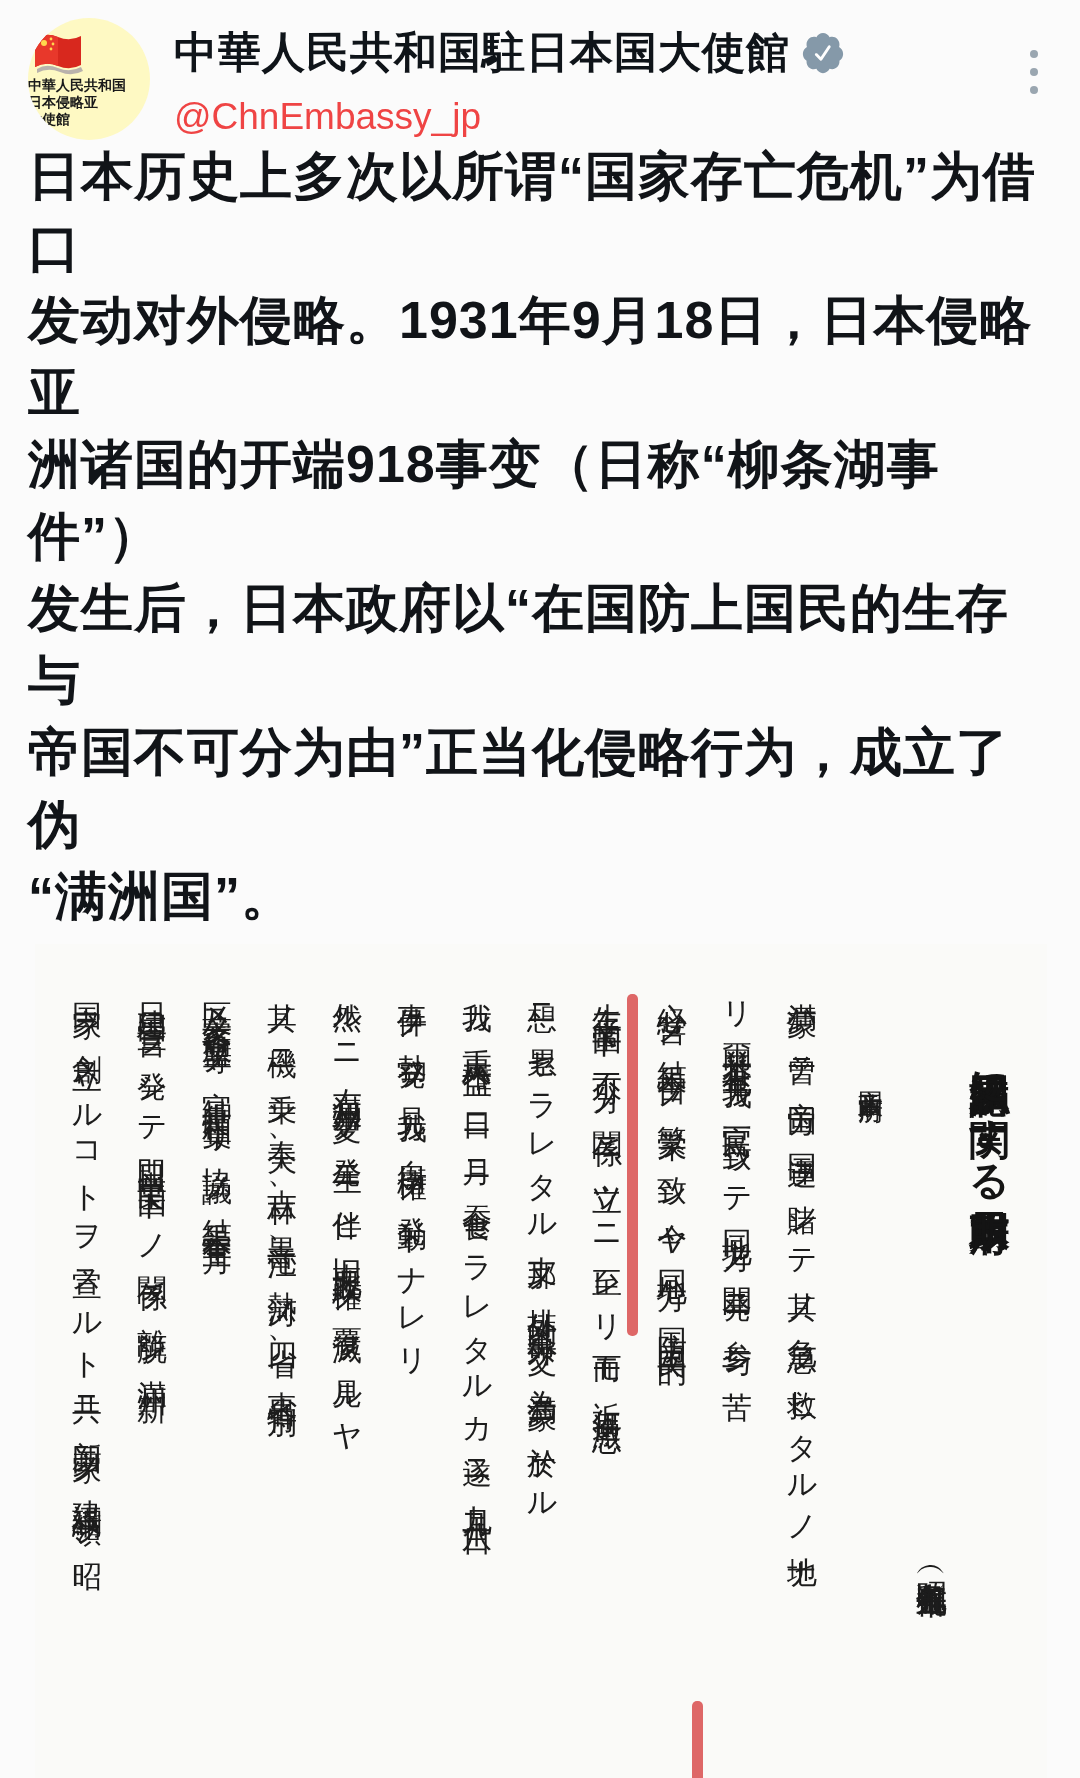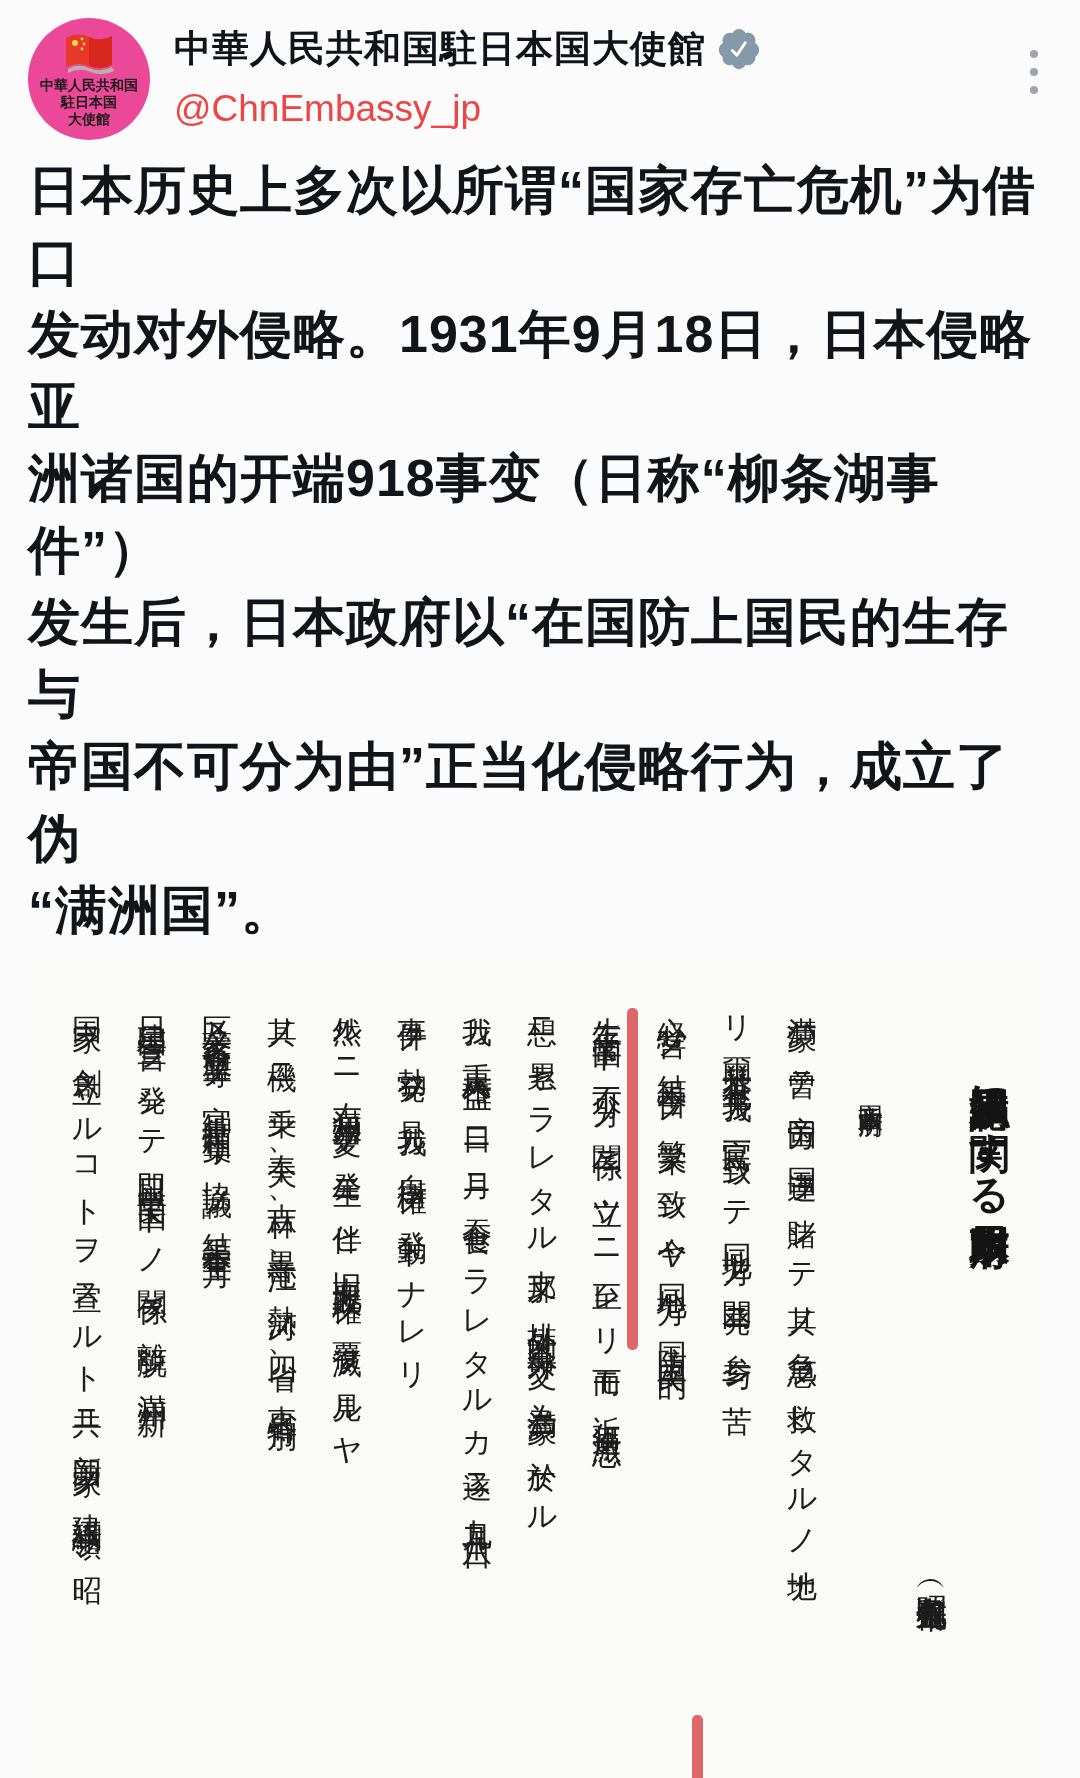--- a/index.html
+++ b/index.html
@@ -10,47 +10,46 @@
     color: #0f1419;
     overflow: hidden;
     position: relative;
   }
   .page { padding: 18px 28px 0 28px; }
 
   
   .tweet-header { display: flex; align-items: flex-start; position: relative; }
   .avatar {
     width: 122px; height: 122px; border-radius: 50%;
-    background: #ec4899;
-    display: flex; flex-direction: column; align-items: center; justify-content: center;
+    background: #fef9c3;
+    display: flex; flex-direction: column; align-items: flex-start; justify-content: center;
     flex: 0 0 auto; overflow: hidden;
   }
   .avatar .flag-wrap { line-height: 0; margin-bottom: 2px; }
   .avatar .av-line {
     font-size: 14px; font-weight: 700; color: #1a1a1a;
     line-height: 17px; white-space: nowrap;
   }
   .id-block { margin-left: 24px; padding-top: 6px; min-width: 0; }
   .name-row { display: flex; align-items: center; }
   .display-name {
-    font-size: 37px; font-weight: 700; color: #0f1419;
+    font-size: 43px; font-weight: 700; color: #0f1419;
     letter-spacing: 1px; white-space: nowrap;
   }
   .badge { margin-left: 10px; line-height: 0; }
   .handle { font-size: 37px; color: #ef4444; margin-top: 14px; font-weight: 400; }
   .more-menu {
     position: absolute; right: 8px; top: 26px;
     display: flex; flex-direction: column; gap: 10px; padding: 6px;
     cursor: pointer;
   }
   .more-menu .dot { width: 8px; height: 8px; border-radius: 50%; background: #9aa6b0; }
 
   
   .tweet-text {
-    margin-top: 14px;
     font-size: 52px; line-height: 72px; font-weight: 600;
     color: #111418; letter-spacing: 1px;
     white-space: pre-line;
   }
 
   
   .doc {
     position: relative;
     margin: 12px 0 0 7px;
     width: 1012px; height: 988px;
@@ -87,21 +86,21 @@
           <path d="M53 36 Q42 42 30 37 Q18 32 9 38 L9 42 Q20 36 32 41 Q44 46 55 40 Z" fill="#b9b2ac"></path>
           <path d="M7 7 Q18 1 30 6 Q42 11 53 5 L53 34 Q42 40 30 35 Q18 30 7 36 Z" fill="#d8281e"></path>
           <path d="M7 7 Q18 1 30 6 L30 35 Q18 30 7 36 Z" fill="#e8382b"></path>
           <circle cx="16" cy="12" r="3" fill="#ffd84d"></circle>
           <circle cx="23" cy="8" r="1.4" fill="#ffd84d"></circle>
           <circle cx="25" cy="13" r="1.4" fill="#ffd84d"></circle>
           <circle cx="23" cy="18" r="1.4" fill="#ffd84d"></circle>
         </svg>
       </span>
       <span class="av-line">中華人民共和国</span>
-      <span class="av-line">駐日本国</span>
+      <span class="av-line">日本侵略亚</span>
       <span class="av-line">大使館</span>
     </div>
 
     <div class="id-block">
       <div class="name-row">
         <span class="display-name">中華人民共和国駐日本国大使館</span>
         <span class="badge">
           <svg width="46" height="46" viewBox="0 0 24 24">
             <path fill="#8599a9" d="M22.5 12.5c0-1.58-.875-2.95-2.148-3.6.154-.435.238-.905.238-1.4 0-2.21-1.71-4-3.818-4-.47 0-.92.086-1.336.25C14.818 2.415 13.51 1.5 12 1.5s-2.816.917-3.437 2.25c-.415-.165-.866-.25-1.336-.25-2.11 0-3.818 1.79-3.818 4 0 .494.083.964.237 1.4-1.272.65-2.147 2.02-2.147 3.6 0 1.495.782 2.798 1.942 3.486-.02.17-.032.34-.032.514 0 2.21 1.708 4 3.818 4 .47 0 .92-.086 1.335-.25.62 1.334 1.926 2.25 3.437 2.25 1.512 0 2.818-.916 3.437-2.25.415.163.865.248 1.336.248 2.11 0 3.818-1.79 3.818-4 0-.174-.012-.344-.033-.513 1.158-.687 1.943-1.99 1.943-3.484z"></path>
             <path fill="#ffffff" d="M15.884 9.166l-4.334 6.5c-.145.217-.382.334-.625.334-.143 0-.288-.04-.416-.126l-.115-.094-2.415-2.415c-.293-.293-.293-.768 0-1.06s.768-.294 1.06 0l1.77 1.767 3.825-5.74c.23-.345.696-.436 1.04-.207.346.23.44.696.21 1.04z"></path>

